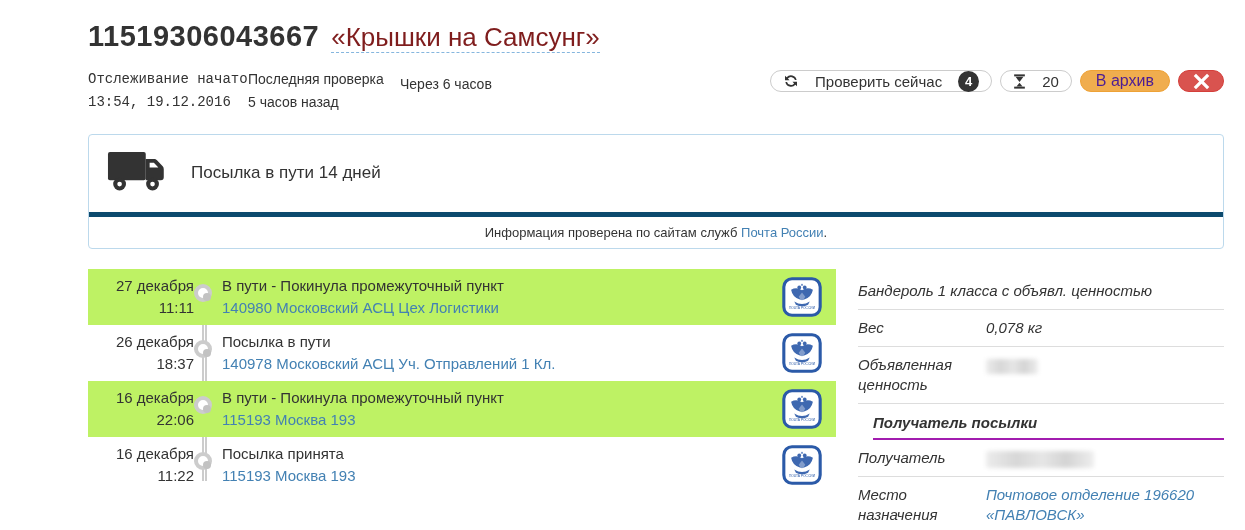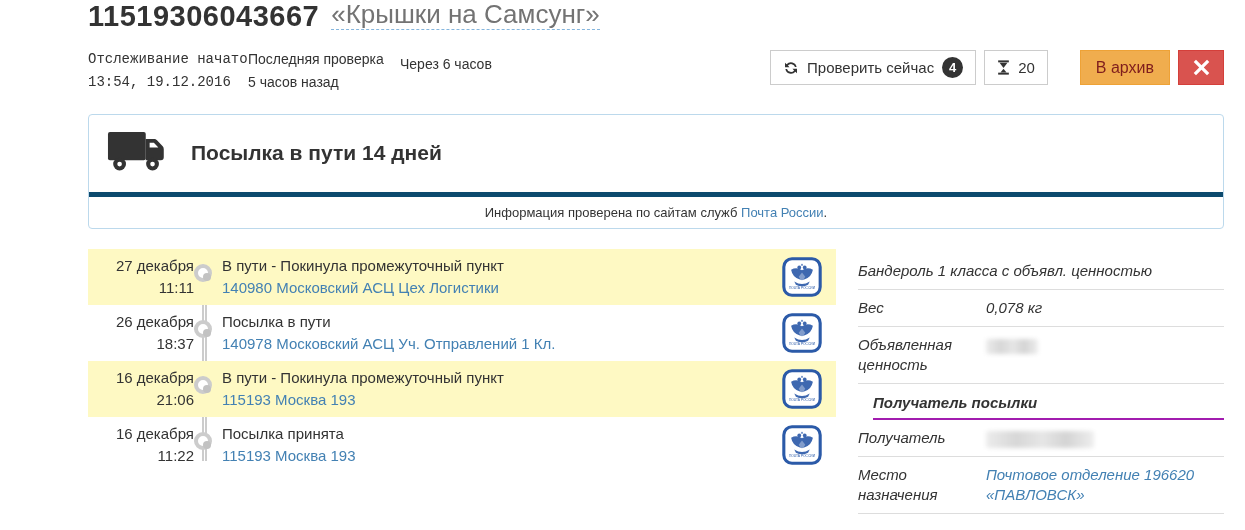--- a/index.html
+++ b/index.html
@@ -7,68 +7,68 @@
   body {
     background: #fff;
     font-family: "Liberation Sans", "DejaVu Sans", sans-serif;
     color: #333;
     overflow: hidden;
   }
   .page { position: relative; width: 1245px; height: 530px; }
   .content { position: absolute; left: 88px; top: 0; width: 1136px; }
 
   
-  .title-row { display: flex; align-items: flex-start; gap: 12px; }
+  .title-row { margin-top: 20px; display: flex; align-items: flex-end; gap: 12px; }
   .tracking-number { font-size: 29px; font-weight: bold; letter-spacing: .5px; color: #333; }
   .package-label {
-    font-size: 26px; color: #737373; line-height: 1.1;
+    font-size: 26px; color: #7f1d1d; line-height: 1.1;
     border-bottom: 1px dashed #85b6de; cursor: pointer;
   }
 
   .meta-row { margin-top: 17px; display: flex; align-items: flex-start; }
   .meta-col { font-size: 14px; line-height: 18px; }
   .meta-col .meta-value { margin-top: 5px; }
   .meta-col.c1 { width: 160px; font-family: Liberation Mono, monospace; }
   .meta-col.c2 { width: 152px; }
   .meta-col.c3 { width: 200px; }
 
   .actions { margin-left: auto; display: flex; gap: 8px; }
   .btn {
-    height: 35px; display: inline-flex; align-items: center; gap: 8px;
-    padding: 0 12px; background: #fff; border: 1px solid #ccc; border-radius: 0;
+    height: 22px; display: inline-flex; align-items: center; gap: 16px;
+    padding: 0 12px; background: #fff; border: 1px solid #ccc; border-radius: 11px;
     font-size: 15px; color: #333; cursor: pointer; white-space: nowrap;
   }
   .btn svg { display: block; }
   .badge {
     background: #333; color: #fff; border-radius: 50%;
     min-width: 21px; height: 21px; padding: 0 2px;
     display: inline-flex; align-items: center; justify-content: center;
     font-size: 13px; font-weight: bold;
   }
-  .btn-archive { background: #f0ad4e; border-color: #eea236; color: #7f1d1d; font-size: 16px; padding: 0 15px; margin-left: 24px; }
+  .btn-archive { background: #f0ad4e; border-color: #eea236; color: #4c1d95; font-size: 16px; padding: 0 15px; }
   .btn-close   { background: #d9534f; border-color: #d43f3a; width: 46px; justify-content: center; }
 
   
   .status-box { margin-top: 23px; border: 1px solid #bcd9ec; border-radius: 4px; }
   .status-body { display: flex; align-items: center; gap: 22px; padding: 13px 18px 15px 18px; }
-  .status-title { font-size: 21px; font-weight: bold; }
+  .status-title { font-size: 17px; font-weight: normal; }
   .status-subtitle { font-size: 16px; margin-top: 4px; }
   .status-footer { border-top: 5px solid #0c4a6e; padding: 8px 18px; font-size: 13px; text-align: center; }
 
   .link { color: #4381b3; text-decoration: none; cursor: pointer; }
 
   
   .main { margin-top: 20px; display: flex; }
   .timeline { width: 748px; position: relative; }
   .t-line {
     position: absolute; left: 114px; top: 2px; width: 5px; height: 210px;
     border-left: 2px solid #ccc; border-right: 2px solid #ccc; z-index: 0;
   }
   .t-row { display: flex; height: 56px; position: relative; }
-  .t-row.alt { background: #fef9c3; justify-content: space-between; }
+  .t-row.alt { background: #bef264; justify-content: space-between; }
   .t-date { width: 106px; text-align: right; font-size: 15px; line-height: 22px; padding-top: 6px; }
   .t-marker { width: 28px; flex-shrink: 0; }
   .t-circle {
     position: absolute; left: 106px; top: 15px; width: 18px; height: 18px;
     border: 4px solid #ccc; border-radius: 50%; background: #fff; z-index: 1;
   }
   .t-dot { position: absolute; left: 5px; top: 5px; width: 8px; height: 8px; border-radius: 50%; background: #c2c2c2; }
   .t-content { padding-top: 6px; font-size: 15px; line-height: 22px; }
   .t-logo { margin-left: auto; margin-right: 14px; align-self: center; width: 40px; height: 40px; flex-shrink: 0; }
 
@@ -227,21 +227,21 @@
               <path d="M13.5 27q8.5 5.5 17 0l-1.8 3.4q-6.7 3.4-13.4 0z"></path>
             </g>
             <text x="22" y="35.6" text-anchor="middle" font-size="3.6" fill="#2b5aa8">ПОЧТА РОССИИ</text>
           </svg>
         </div>
       </div>
 
       <div class="t-row alt">
         <div class="t-date">
           <div>16 декабря</div>
-              <div>21:06</div>
+              <div>22:06</div>
         </div>
         <div class="t-marker"></div>
         <div class="t-circle">
               <div class="t-dot"></div>
             </div>
         <div class="t-content">
           <div>В пути - Покинула промежуточный пункт</div>
           <div class="link">115193 Москва 193</div>
         </div>
         <div class="t-logo">

